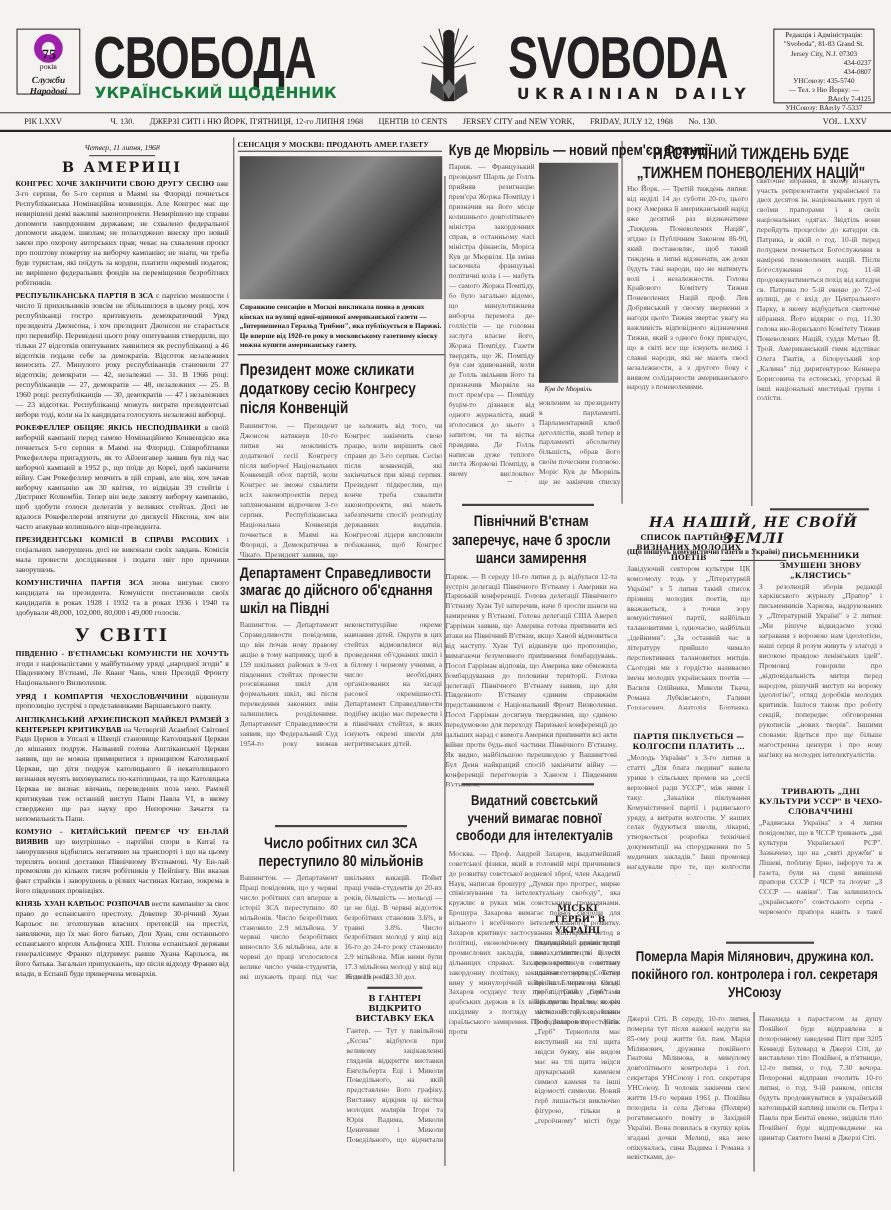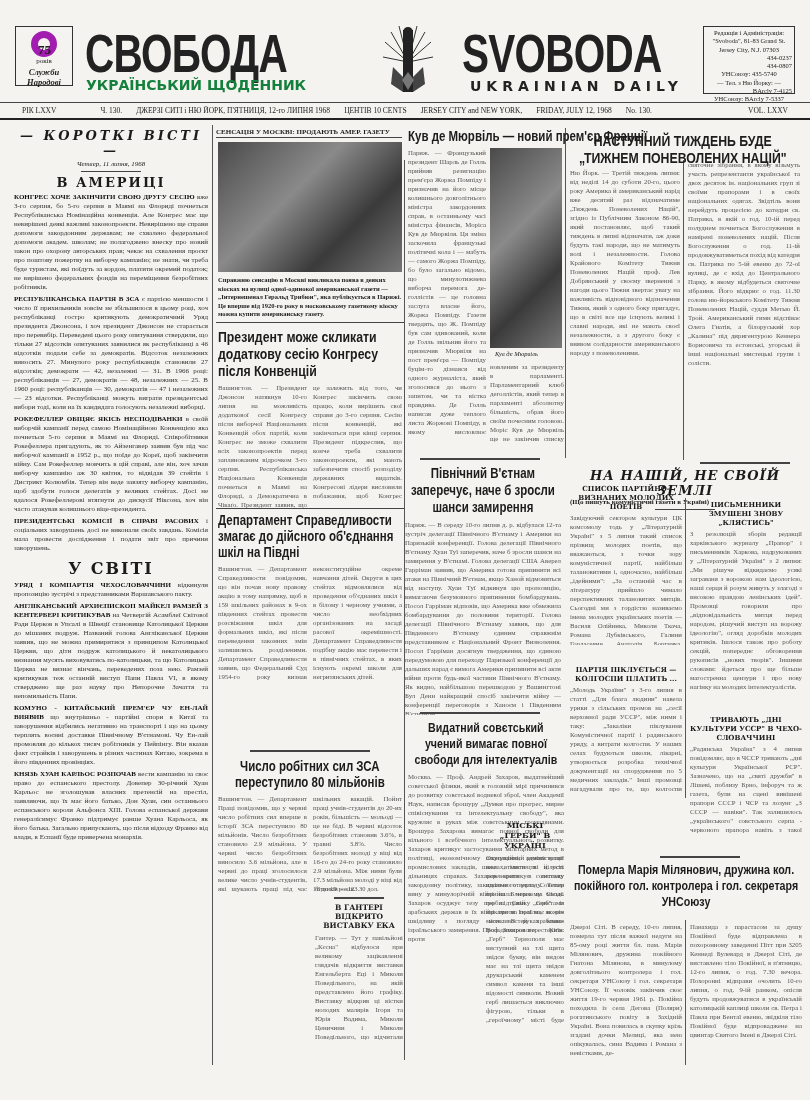--- a/index.html
+++ b/index.html
@@ -84,29 +84,30 @@
   <span>No. 130.</span>
   <span class="vol">VOL. LXXV</span>
 </div>
 
 <div class="abs vrule" style="left:212px;top:125px;height:940px"></div>
 <div class="abs vrule" style="left:404px;top:160px;height:900px"></div>
 <div class="abs vrule" style="left:565px;top:128px;height:330px"></div>
 <div class="abs vrule" style="left:683px;top:160px;height:300px"></div>
 
 <div class="abs" style="left:14px;top:128px;width:194px">
-  <div class="colhead" style="font-size:13px;font-style:italic;letter-spacing:3px">— КОРОТКІ ВІСТІ —</div>
   <div style="text-align:center;font-size:7px;font-style:italic;margin-top:2px">Четвер, 11 липня, 1968</div>
   <div class="hrule" style="width:60px;margin:3px auto;height:1px"></div>
   <div class="colhead" style="font-size:13px;letter-spacing:2px;margin:2px 0 3px">В АМЕРИЦІ</div>
   <div class="bodytxt"><b>КОНГРЕС ХОЧЕ ЗАКІНЧИТИ СВОЮ ДРУГУ СЕСІЮ</b> <span>вже 3-го серпня, бо 5-го серпня в Маямі на Флориді почнеться Республіканська Номінаційна конвенція. Але Конгрес має ще невирішені деякі важливі законопроекти. Невирішено ще справи допомоги закордонним державам; не схвалено федеральної допомоги академ. школам; не полагоджено внеску про новий закон про охорону авторських прав; чекає на схвалення проєкт про поштову пожертву на виборчу кампанію; не знати, чи треба буде туристам, які поїдуть за кордон, платити окремий податок; не вирішено федеральних фондів на переміщення безробітних робітників.</span></div>
   <div class="bodytxt" style="margin-top:3px"><b>РЕСПУБЛІКАНСЬКА ПАРТІЯ В ЗСА</b> <span>є партією меншости і число її прихильників зовсім не збільшилося в цьому році, хоч республіканці гостро критикують демократичний Уряд президента Джонсона, і хоч президент Джонсон не старається про перевибір. Переведені цього року опитування ствердили, що тільки 27 відсотків опитуваних заявилися як республіканці а 46 відсотків подали себе за демократів. Відсоток незалежних виносить 27. Минулого року республіканців становили 27 відсотків; демократи — 42, незалежні — 31. В 1966 році: республіканців — 27, демократів — 48, незалежних — 25. В 1960 році: республіканців — 30, демократів — 47 і незалежних — 23 відсотки. Республіканці можуть виграти президентські вибори тоді, коли на їх кандидата голосують незалежні виборці.</span></div>
   <div class="bodytxt" style="margin-top:3px"><b>РОКЕФЕЛЛЕР ОБІЦЯЄ ЯКІСЬ НЕСПОДІВАНКИ</b> <span>в своїй виборчій кампанії перед самою Номінаційною Конвенцією яка почнеться 5-го серпня в Маямі на Флориді. Співробітники Рокефеллера пригадують, як то Айзенгавер заявив був під час виборчої кампанії в 1952 р., що поїде до Кореї, щоб закінчити війну. Сам Рокефеллер мовчить в цій справі, але він, хоч зачав виборчу кампанію аж 30 квітня, то відвідав 39 стейтів і Дистрикт Колюмбія. Тепер він веде завзяту виборчу кампанію, щоб здобути голоси делегатів у великих стейтах. Досі не вдалося Рокефеллерові втягнути до дискусії Ніксона, хоч він часто атакував колишнього віце-президента.</span></div>
   <div class="bodytxt" style="margin-top:3px"><b>ПРЕЗИДЕНТСЬКІ КОМІСІЇ В СПРАВІ РАСОВИХ</b> <span>і соціальних заворушень досі не виконали своїх завдань. Комісія мала провести дослідження і подати звіт про причини заворушень.</span></div>
+  <div class="bodytxt" style="margin-top:3px"><b>КОМУНІСТИЧНА ПАРТІЯ ЗСА</b> <span>знова висуває свого кандидата на президента. Комуністи постановили своїх кандидатів в роках 1928 і 1932 та в роках 1936 і 1940 та здобували 48,000, 102,000, 80,000 і 49,000 голосів.</span></div>
   <div class="colhead" style="font-size:16px;letter-spacing:2px;margin:6px 0 3px">У СВІТІ</div>
+  <div class="bodytxt"><b>ПІВДЕННО - В'ЄТНАМСЬКІ КОМУНІСТИ НЕ ХОЧУТЬ</b> <span>згоди з націоналістами у майбутньому уряді „народної згоди" в Південному В'єтнамі, Ле Кванг Чань, член Президії Фронту Національного Визволення.</span></div>
   <div class="bodytxt" style="margin-top:3px"><b>УРЯД І КОМПАРТІЯ ЧЕХОСЛОВАЧЧИНИ</b> <span>відкинули пропозицію зустрічі з представниками Варшавського пакту.</span></div>
   <div class="bodytxt" style="margin-top:3px"><b>АНГЛІКАНСЬКИЙ АРХИЄПИСКОП МАЙКЕЛ РАМЗЕЙ З КЕНТЕРБЕРІ КРИТИКУВАВ</b> <span>на Четвергій Асамблеї Світової Ради Церков в Упсалі в Швеції становище Католицької Церкви до мішаних подруж. Названий голова Англіканської Церкви заявив, що не можна примиритися з принципом Католицької Церкви, що діти подруж католицького й некатолицького визнання мусять виховуватись по-католицьки, та що Католицька Церква не визнає вінчань, переведених поза нею. Рамзей критикував теж останній виступ Папи Павла VI, в якому стверджено ще раз науку про Непорочне Зачаття та непомильність Папи.</span></div>
   <div class="bodytxt" style="margin-top:3px"><b>КОМУНО - КИТАЙСЬКИЙ ПРЕМ'ЄР ЧУ ЕН-ЛАЙ ВИЯВИВ</b> <span>що внутрішньо - партійні спори в Китаї та заворушення відбились негативно на транспорті і що на цьому терплять воєнні доставки Північному В'єтнамові. Чу Ен-лай промовляв до кількох тисяч робітників у Пейпінгу. Він вказав факт страйків і заворушень в різних частинах Китаю, зокрема в його південних провінціях.</span></div>
   <div class="bodytxt" style="margin-top:3px"><b>КНЯЗЬ ХУАН КАРЛЬОС РОЗПОЧАВ</b> <span>вести кампанію за своє право до еспанського престолу. Довепер 30-річний Хуан Карльос не зголошував власних претенсій на престіл, заявляючи, що їх має його батько, Дон Хуан, син останнього еспанського короля Альфонса XIII. Голова еспанської держави генералісимус Франко підтримує ранше Хуана Карльоса, як його батька. Загально припускають, що після відходу Франко від влади, в Еспанії буде приверчена монархія.</span></div>
 </div>
 
 <div class="abs" style="left:216px;top:128px;width:186px;height:120px;overflow:hidden">
   <div style="font-size:7px;font-weight:bold;white-space:nowrap;border-bottom:1px solid #444;padding-bottom:1px">СЕНСАЦІЯ У МОСКВІ: ПРОДАЮТЬ АМЕР. ГАЗЕТУ</div>
 </div>
 <div class="abs photo" style="left:218px;top:142px;width:184px;height:130px"></div>

